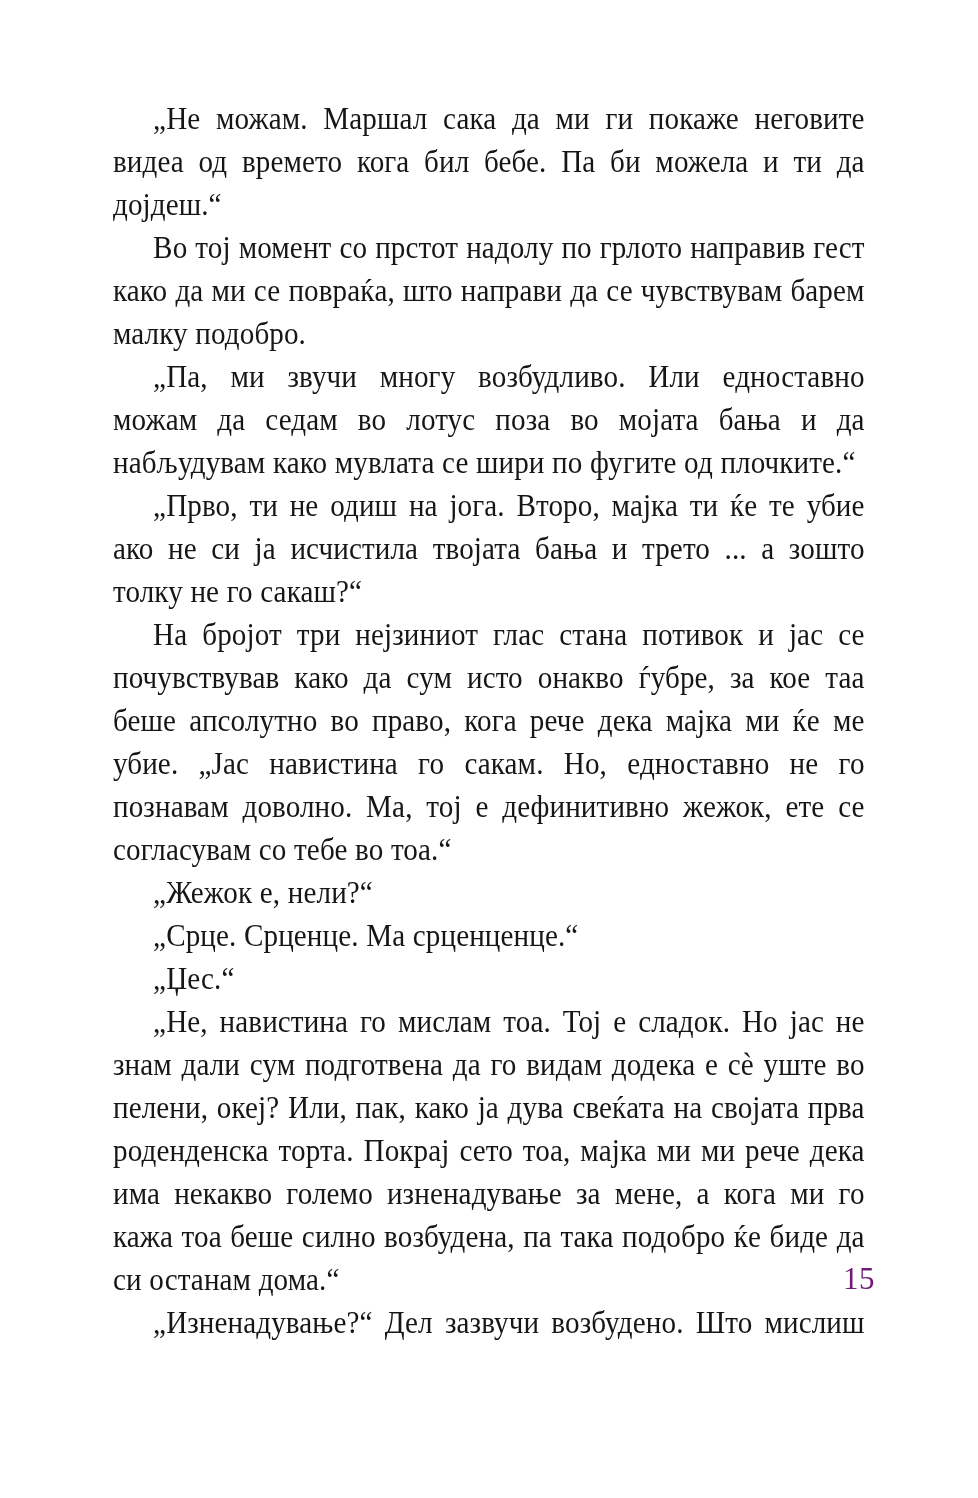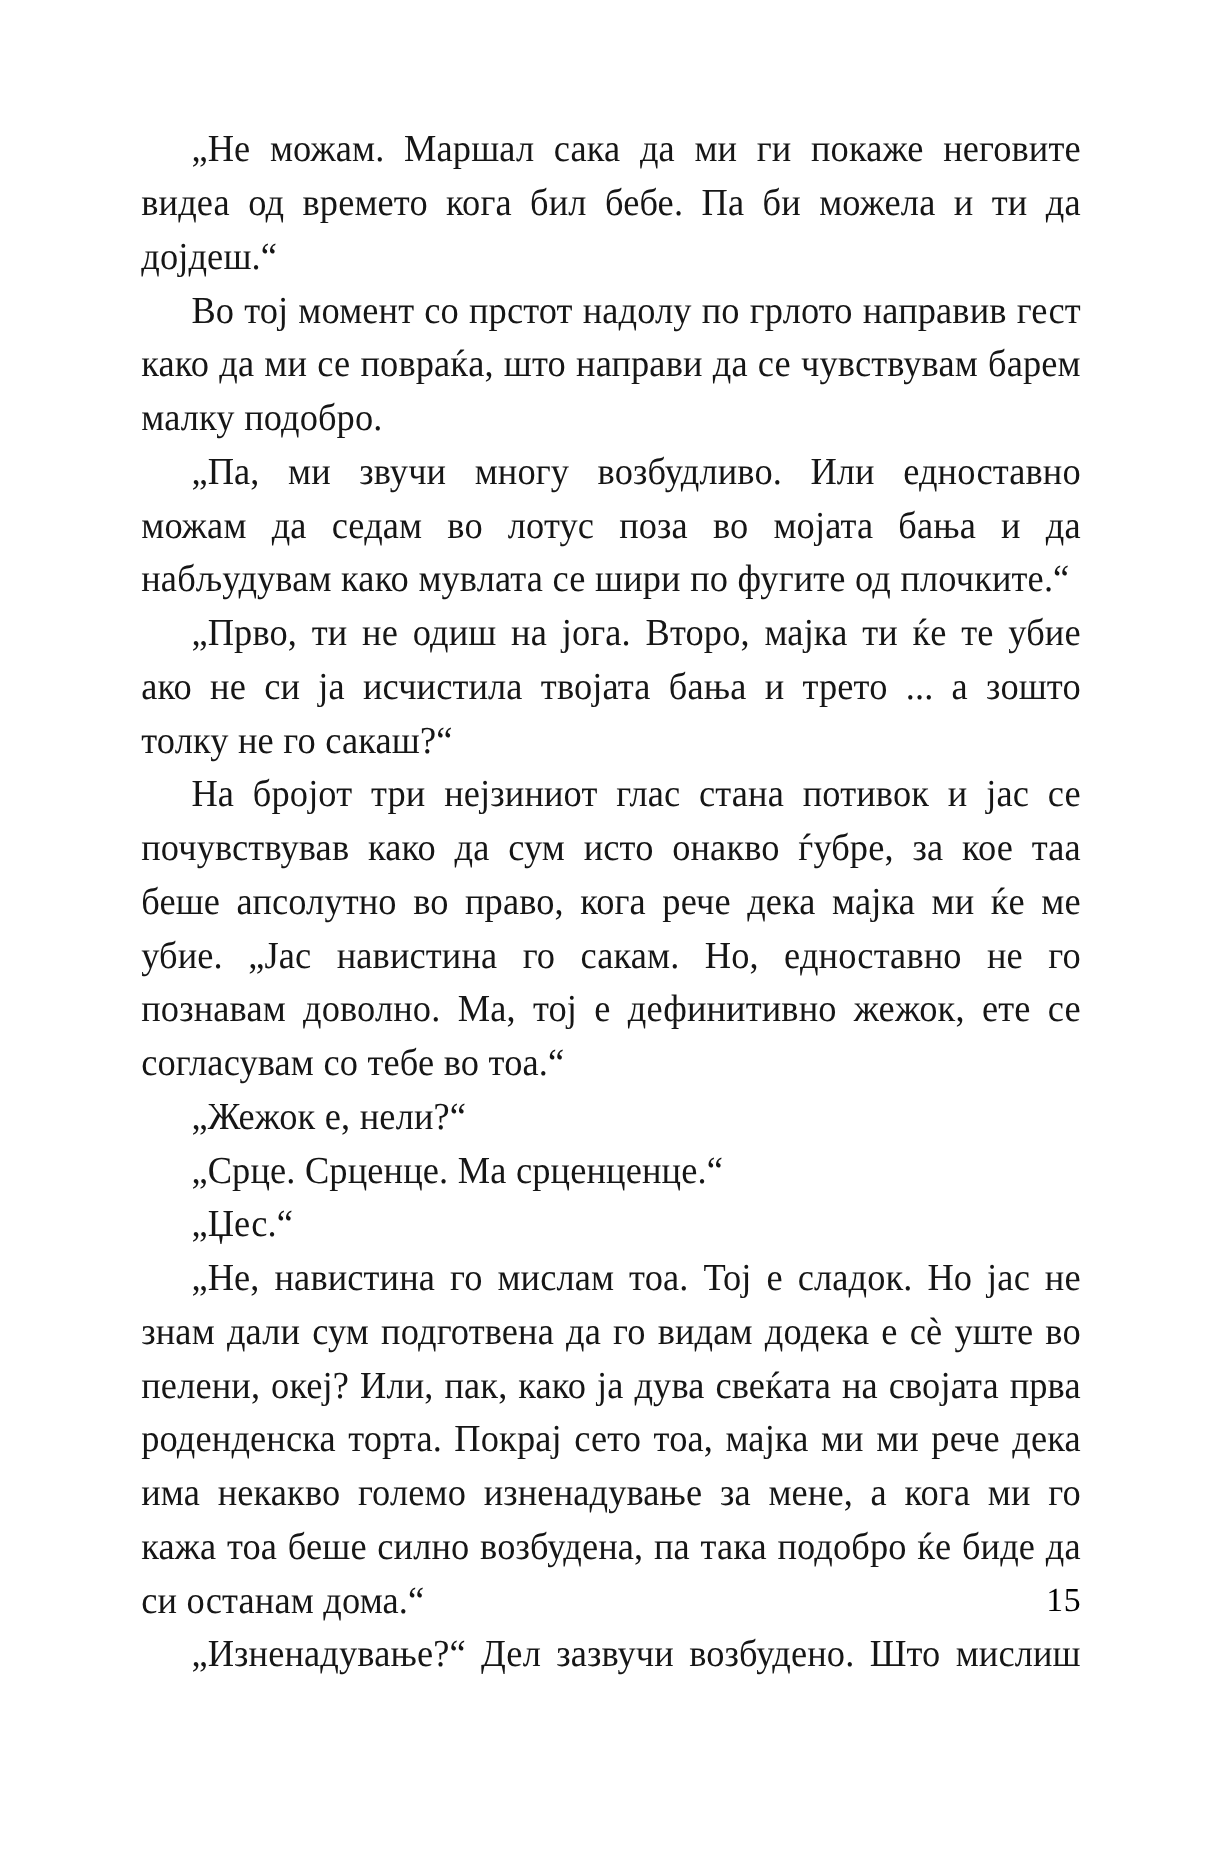--- a/index.html
+++ b/index.html
@@ -46,26 +46,26 @@
     width: 787px;
   }
 
   
   .para.short {
     text-align: left;
   }
 
   .page-number {
     position: absolute;
-    right: 113px;
+    right: 103px;
     bottom: 48px;
     font-family: "Liberation Serif", "DejaVu Serif", serif;
-    font-size: 27px;
+    font-size: 31px;
     line-height: 1;
-    color: #000000;
+    color: #701a75;
     letter-spacing: 0.5px;
   }
 </style>
 </head>
 <body>
 
 <div class="page">
 
   <div class="text-block">
     <p class="para">„Не можам. Маршал сака да ми ги покаже неговите видеа од времето кога бил бебе. Па би можела и ти да дојдеш.“</p>

